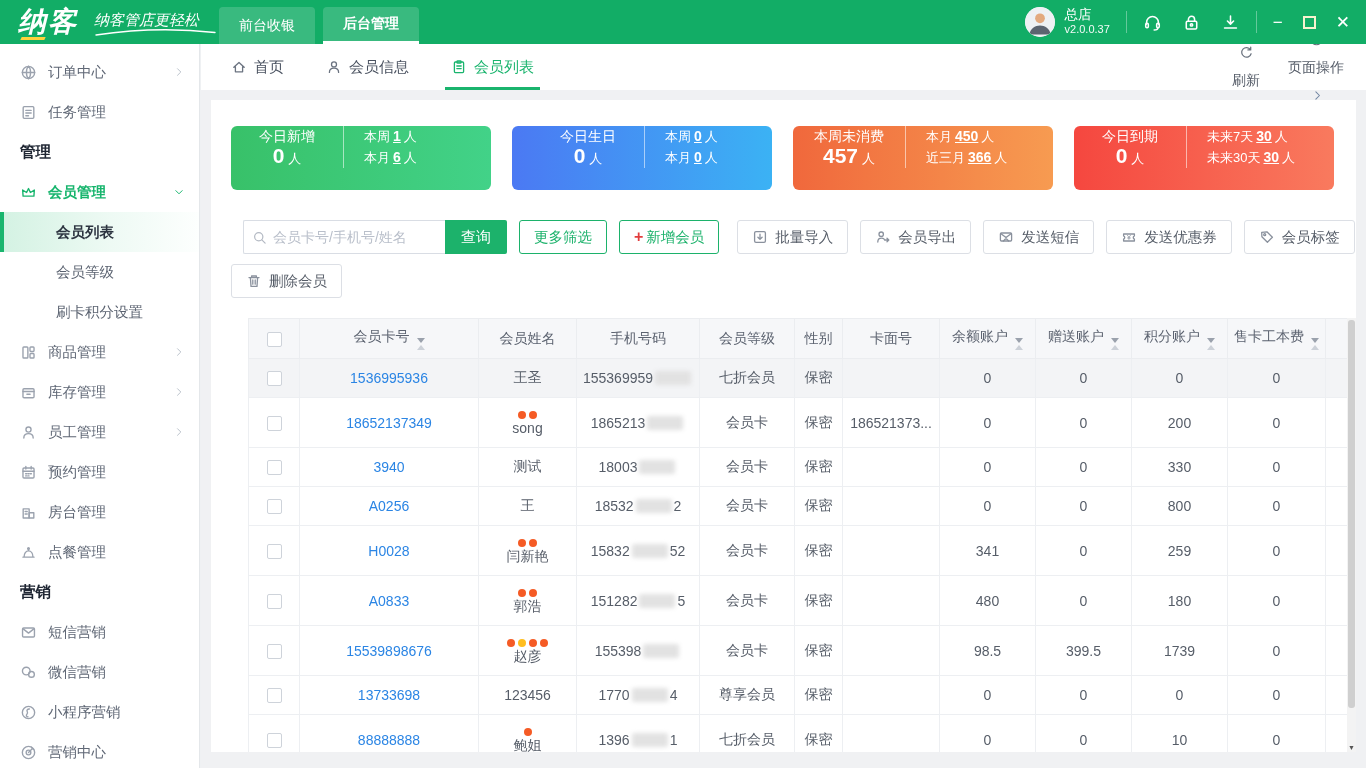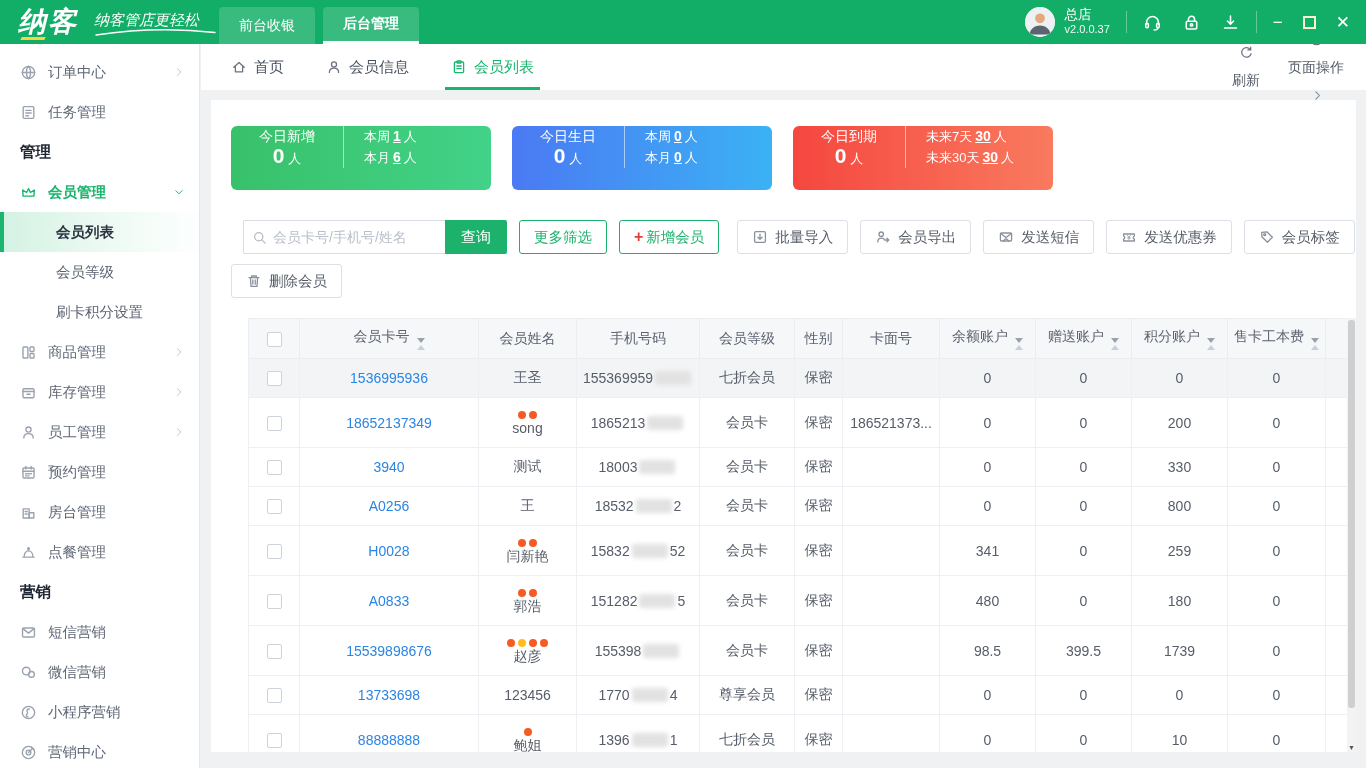--- a/index.html
+++ b/index.html
@@ -386,29 +386,40 @@
           <div class="card-left">
             <div class="card-title">今日新增</div>
             <div class="card-value"><span>0</span><span class="unit">人</span></div>
           </div>
           <div class="card-div"></div>
           <div class="card-right">
             <div><span>本周</span><span class="cstat-val">1</span><span>人</span></div>
             <div><span>本月</span><span class="cstat-val">6</span><span>人</span></div>
           </div>
         </div>
-        <div class="card" style="background: linear-gradient(90deg, rgb(75, 121, 243), rgb(59, 178, 244));">
+        <div class="card" style="background: linear-gradient(90deg, rgb(75, 121, 243), rgb(59, 178, 244)); padding-left: 20px;">
           <div class="card-left">
             <div class="card-title">今日生日</div>
             <div class="card-value"><span>0</span><span class="unit">人</span></div>
           </div>
           <div class="card-div"></div>
           <div class="card-right">
             <div><span>本周</span><span class="cstat-val">0</span><span>人</span></div>
             <div><span>本月</span><span class="cstat-val">0</span><span>人</span></div>
+          </div>
+        </div>
+        <div class="card" style="background: linear-gradient(90deg, rgb(240, 104, 60), rgb(247, 155, 81));">
+          <div class="card-left">
+            <div class="card-title">本周未消费</div>
+            <div class="card-value"><span>457</span><span class="unit">人</span></div>
+          </div>
+          <div class="card-div"></div>
+          <div class="card-right">
+            <div><span>本月</span><span class="cstat-val">450</span><span>人</span></div>
+            <div><span>近三月</span><span class="cstat-val">366</span><span>人</span></div>
           </div>
         </div>
         <div class="card" style="background: linear-gradient(90deg, rgb(245, 71, 63), rgb(249, 122, 94));">
           <div class="card-left">
             <div class="card-title">今日到期</div>
             <div class="card-value"><span>0</span><span class="unit">人</span></div>
           </div>
           <div class="card-div"></div>
           <div class="card-right">
             <div><span>未来7天</span><span class="cstat-val">30</span><span>人</span></div>

